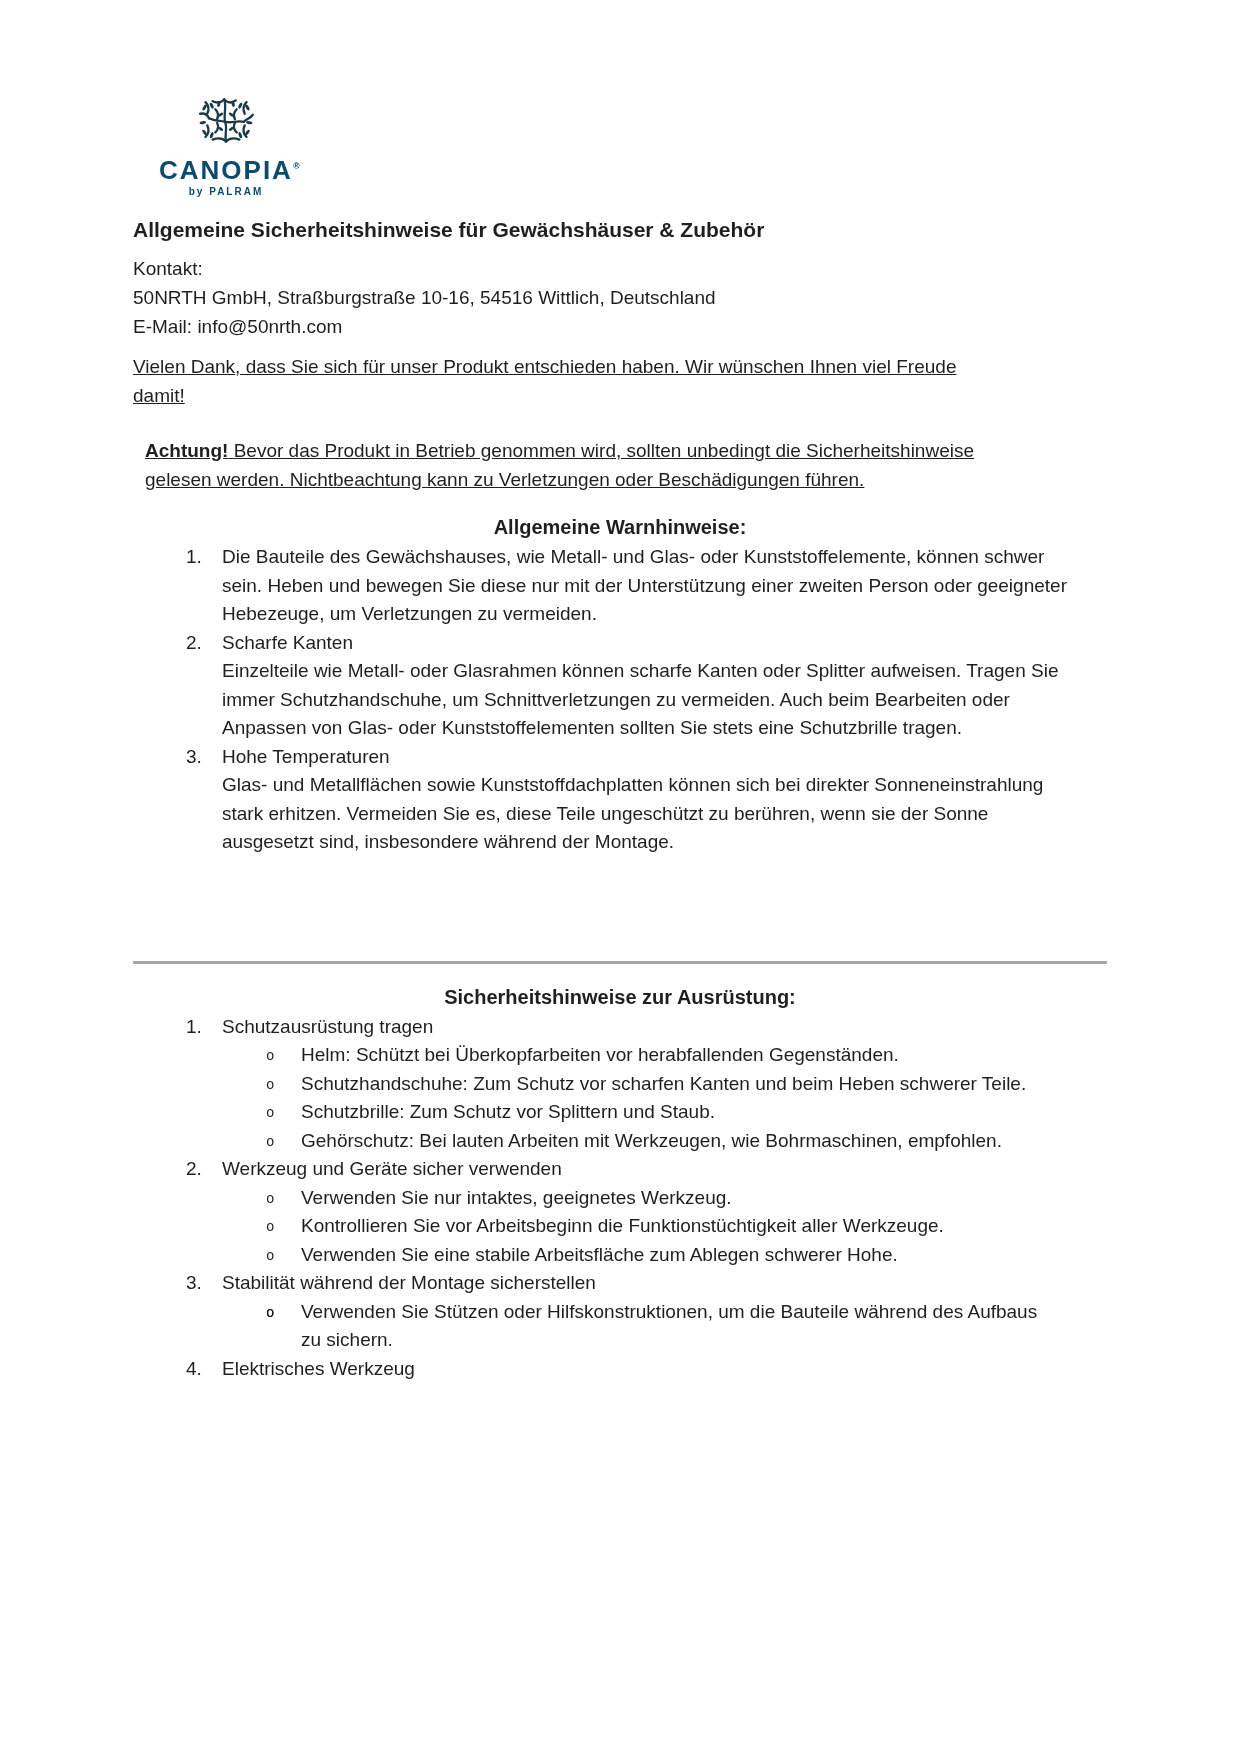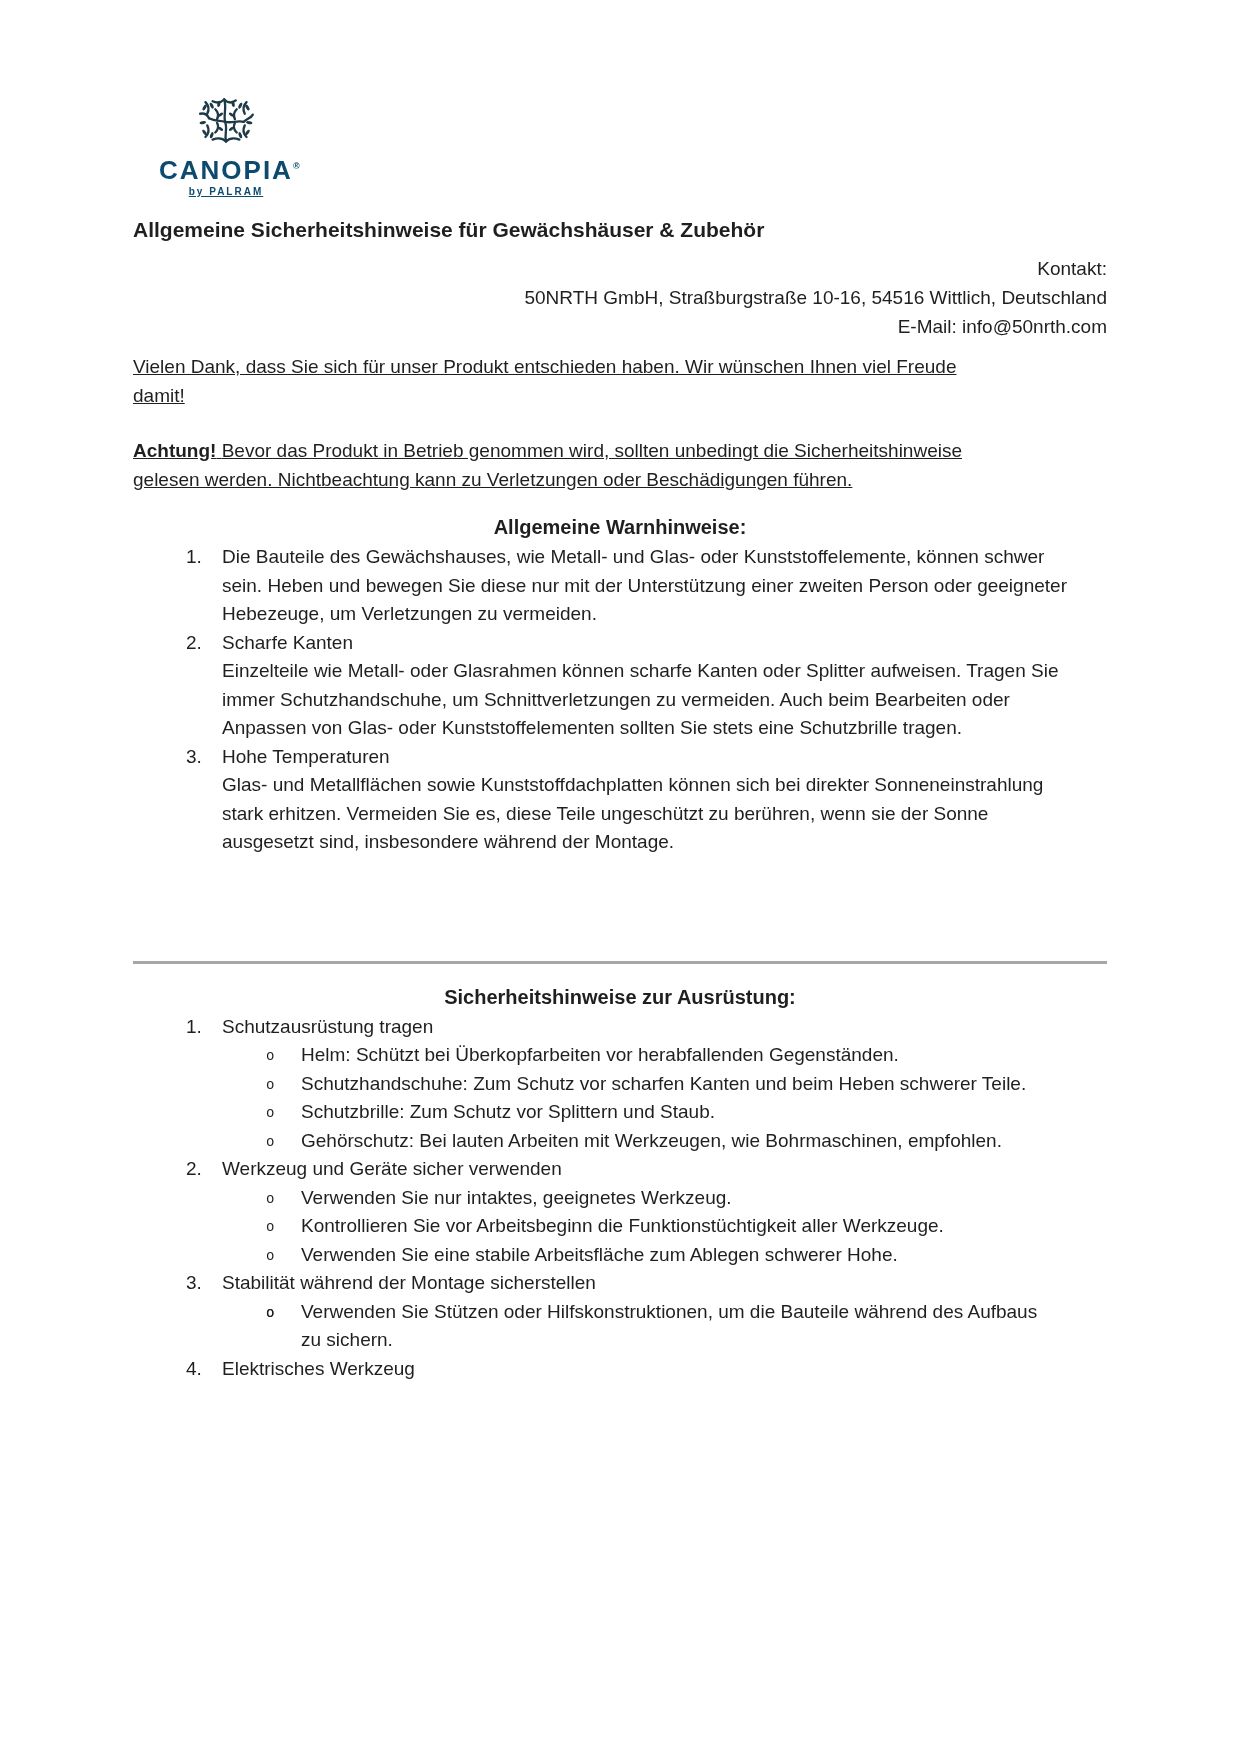--- a/index.html
+++ b/index.html
@@ -29,36 +29,35 @@
     line-height: 26px;
     white-space: nowrap;
   }
   .logo-reg { font-size: 9px; vertical-align: 10px; letter-spacing: 0; }
   .logo-tagline {
     margin-top: 3px;
     font-size: 10px;
     font-weight: bold;
     letter-spacing: 2px;
     line-height: 12px;
-    text-decoration: underline;
   }
 
   
   .doc-title {
     margin: 19px 0 11px 0;
     font-size: 21px;
     line-height: 26px;
     font-weight: bold;
   }
-  .contact { margin-top: 8px; text-align: right; }
+  .contact { margin-top: 8px; }
   .contact-line { line-height: 29px; }
 
   .para { margin: 0; max-width: 870px; text-decoration: underline; }
   .intro-para { margin-top: 12px; }
-  .warning-para { margin-top: 27px; }
+  .warning-para { margin-top: 27px; margin-left: 12px; }
   .warning-label { font-weight: bold; }
 
   .section-heading {
     margin: 19px 0 0 0;
     font-size: 20px;
     line-height: 28px;
     font-weight: bold;
     text-align: center;
   }
 

